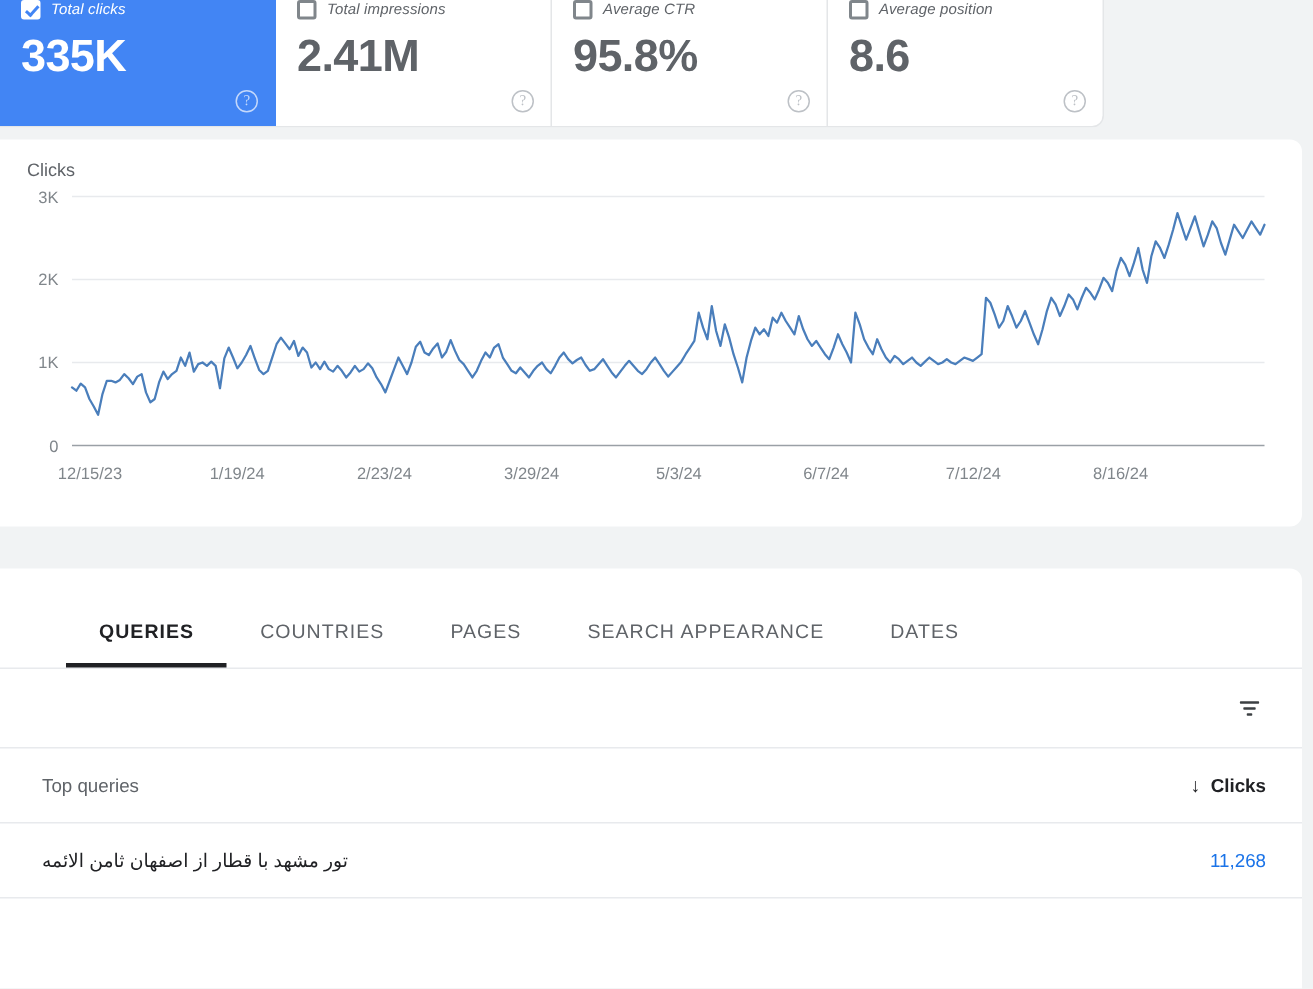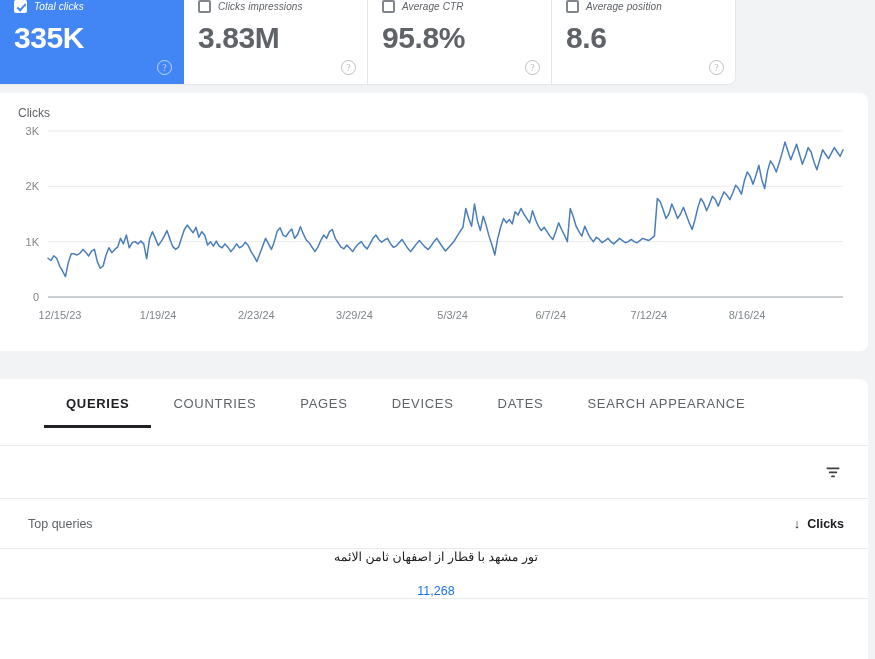--- a/index.html
+++ b/index.html
@@ -128,21 +128,21 @@
   .table-card {
     position: absolute;
     left: 0; top: 379px;
     width: 868px;
     min-height: 280px;
     background: #ffffff;
     border-radius: 0 8px 0 0;
   }
   .tabs {
     display: flex;
-    align-items: center;
+    align-items: flex-end;
     height: 67px;
     padding-left: 44px;
     border-bottom: 1px solid #e8eaed;
   }
   .tab {
     position: relative;
     padding: 0 22px 17px 22px;
     font-size: 13px;
     letter-spacing: .7px;
     color: #5f6368;
@@ -184,21 +184,20 @@
   }
   .sort-arrow { font-size: 13px; color: #202124; }
 
   .trow {
     display: flex;
     align-items: center;
     justify-content: space-between;
     height: 50px;
     padding: 0 24px 0 28px;
     border-bottom: 1px solid #e8eaed;
-    flex-direction: column;
   }
   .td-query {
     font-size: 12.5px;
     color: #202124;
     direction: rtl;
     unicode-bidi: embed;
   }
   .td-clicks { font-size: 12.5px; color: #1a73e8; }
 </style>
 </head>
@@ -212,23 +211,23 @@
         <span class="cbox"></span>
         <span class="metric-label">Total clicks</span>
       </div>
       <div class="metric-value">335K</div>
       <div class="help-icon">?</div>
     </div>
 
     <div class="metric-card">
       <div class="metric-head">
         <span class="cbox"></span>
-        <span class="metric-label">Clicks impressions</span>
-      </div>
-      <div class="metric-value">3.83M</div>
+        <span class="metric-label">Total impressions</span>
+      </div>
+      <div class="metric-value">2.41M</div>
       <div class="help-icon">?</div>
     </div>
 
     <div class="metric-card">
       <div class="metric-head">
         <span class="cbox"></span>
         <span class="metric-label">Average CTR</span>
       </div>
       <div class="metric-value">95.8%</div>
       <div class="help-icon">?</div>
@@ -266,23 +265,22 @@
         <path d="M48.00 165.27 L50.90 167.48 L53.80 162.78 L56.70 165.27 L59.61 173.01 L62.51 177.99 L65.41 183.53 L68.31 169.69 L71.21 160.84 L74.11 160.84 L77.01 161.95 L79.92 160.29 L82.82 156.41 L85.72 159.18 L88.62 163.05 L91.52 158.07 L94.42 156.41 L97.32 168.59 L100.23 175.23 L103.13 173.01 L106.03 161.95 L108.93 154.75 L111.83 159.73 L114.73 156.41 L117.64 154.20 L120.54 145.35 L123.44 150.88 L126.34 142.03 L129.24 154.75 L132.14 149.77 L135.04 148.67 L137.95 150.88 L140.85 148.11 L143.75 150.88 L146.65 165.82 L149.55 145.90 L152.45 138.71 L155.35 145.35 L158.26 152.54 L161.16 148.67 L164.06 143.69 L166.96 137.60 L169.86 145.90 L172.76 153.65 L175.66 156.41 L178.57 154.20 L181.47 145.35 L184.37 136.49 L187.27 132.07 L190.17 135.94 L193.07 139.81 L195.97 134.28 L198.88 144.24 L201.78 138.71 L204.68 142.03 L207.58 151.99 L210.48 148.67 L213.38 153.09 L216.28 148.11 L219.19 153.09 L222.09 154.75 L224.99 150.88 L227.89 154.20 L230.79 158.63 L233.69 155.31 L236.59 150.88 L239.50 154.75 L242.40 153.09 L245.30 149.22 L248.20 152.54 L251.10 158.63 L254.00 163.05 L256.91 168.59 L259.81 160.84 L262.71 153.09 L265.61 145.35 L268.51 150.88 L271.41 156.41 L274.31 148.67 L277.22 138.15 L280.12 134.83 L283.02 142.03 L285.92 143.69 L288.82 139.26 L291.72 135.94 L294.62 145.35 L297.53 141.47 L300.43 133.73 L303.33 140.92 L306.23 147.01 L309.13 149.77 L312.03 154.20 L314.93 158.63 L317.84 154.20 L320.74 147.56 L323.64 142.03 L326.54 145.35 L329.44 138.71 L332.34 136.49 L335.24 145.35 L338.15 149.77 L341.05 154.20 L343.95 155.86 L346.85 151.99 L349.75 155.31 L352.65 158.63 L355.55 154.20 L358.46 150.88 L361.36 148.67 L364.26 153.09 L367.16 155.86 L370.06 150.88 L372.96 145.35 L375.86 142.03 L378.77 146.45 L381.67 149.22 L384.57 147.01 L387.47 145.35 L390.37 150.33 L393.27 154.20 L396.18 153.09 L399.08 149.77 L401.98 146.45 L404.88 150.88 L407.78 155.31 L410.68 158.63 L413.58 154.75 L416.49 150.88 L419.39 147.56 L422.29 150.88 L425.19 154.20 L428.09 156.41 L430.99 153.09 L433.89 148.67 L436.80 145.35 L439.70 149.77 L442.60 154.20 L445.50 158.07 L448.40 154.75 L451.30 151.43 L454.20 148.11 L457.11 143.13 L460.01 138.71 L462.91 134.28 L465.81 115.47 L468.71 125.43 L471.61 133.17 L474.51 111.04 L477.42 127.64 L480.32 137.60 L483.22 123.21 L486.12 132.07 L489.02 143.13 L491.92 151.99 L494.82 161.95 L497.73 145.35 L500.63 134.28 L503.53 125.43 L506.43 129.85 L509.33 126.53 L512.23 130.96 L515.14 118.79 L518.04 122.11 L520.94 115.47 L523.84 121.00 L526.74 125.43 L529.64 129.85 L532.54 117.68 L535.45 126.53 L538.35 133.17 L541.25 137.60 L544.15 134.28 L547.05 138.71 L549.95 143.13 L552.85 146.45 L555.76 138.71 L558.66 129.85 L561.56 136.49 L564.46 142.03 L567.36 148.67 L570.26 115.47 L573.16 123.21 L576.07 133.17 L578.97 138.71 L581.87 143.13 L584.77 133.17 L587.67 139.81 L590.57 145.35 L593.47 148.67 L596.38 144.24 L599.28 146.45 L602.18 149.77 L605.08 147.56 L607.98 145.35 L610.88 148.67 L613.78 150.88 L616.69 148.11 L619.59 145.35 L622.49 147.56 L625.39 149.77 L628.29 148.67 L631.19 146.45 L634.09 148.67 L637.00 149.77 L639.90 147.56 L642.80 145.35 L645.70 146.45 L648.60 147.56 L651.50 145.35 L654.41 143.13 L657.31 105.51 L660.21 108.83 L663.11 116.57 L666.01 125.43 L668.91 121.00 L671.81 111.04 L674.72 117.68 L677.62 125.43 L680.52 121.00 L683.42 114.36 L686.32 122.11 L689.22 129.85 L692.12 136.49 L695.03 126.53 L697.93 114.36 L700.83 105.51 L703.73 109.93 L706.63 117.68 L709.53 111.04 L712.43 103.29 L715.34 106.61 L718.24 113.25 L721.14 105.51 L724.04 98.87 L726.94 102.19 L729.84 106.61 L732.74 99.97 L735.65 92.23 L738.55 95.55 L741.45 101.08 L744.35 87.80 L747.25 78.95 L750.15 83.37 L753.05 91.12 L755.96 82.27 L758.86 72.31 L761.76 86.69 L764.66 95.55 L767.56 77.84 L770.46 67.88 L773.36 72.31 L776.27 78.95 L779.17 70.09 L782.07 60.13 L784.97 49.07 L787.87 57.92 L790.77 66.77 L793.68 59.03 L796.58 51.28 L799.48 61.24 L802.38 71.20 L805.28 63.45 L808.18 54.60 L811.08 59.03 L813.99 68.99 L816.89 76.73 L819.79 66.77 L822.69 56.81 L825.59 61.24 L828.49 65.67 L831.39 60.13 L834.30 54.60 L837.20 59.03 L840.10 63.45 L843.00 56.81 " fill="none" stroke="#4a7ebb" stroke-width="1.5" stroke-linejoin="round" stroke-linecap="round"></path>
       </svg>
   </div>
 
   <div class="table-card">
 
     <div class="tabs">
       <div class="tab active">QUERIES</div>
       <div class="tab">COUNTRIES</div>
       <div class="tab">PAGES</div>
-      <div class="tab">DEVICES</div>
+      <div class="tab">SEARCH APPEARANCE</div>
       <div class="tab">DATES</div>
-      <div class="tab">SEARCH APPEARANCE</div>
     </div>
 
     <div class="toolbar">
       <svg class="filter-icon" viewBox="0 0 24 24">
         <rect x="5" y="7" width="14" height="1.9" rx="0.6" fill="#3c4043"></rect>
         <rect x="7.5" y="11.4" width="9" height="1.9" rx="0.6" fill="#3c4043"></rect>
         <rect x="10" y="15.8" width="4" height="1.9" rx="0.6" fill="#3c4043"></rect>
       </svg>
     </div>
 

